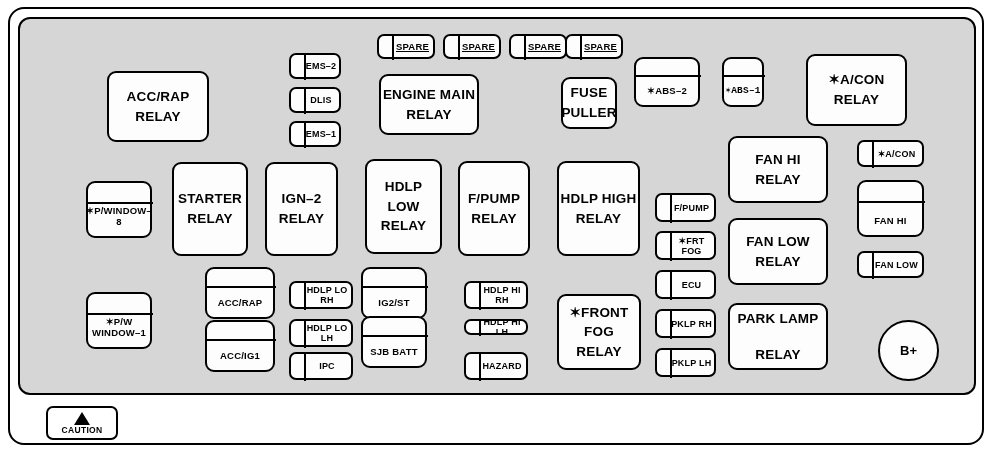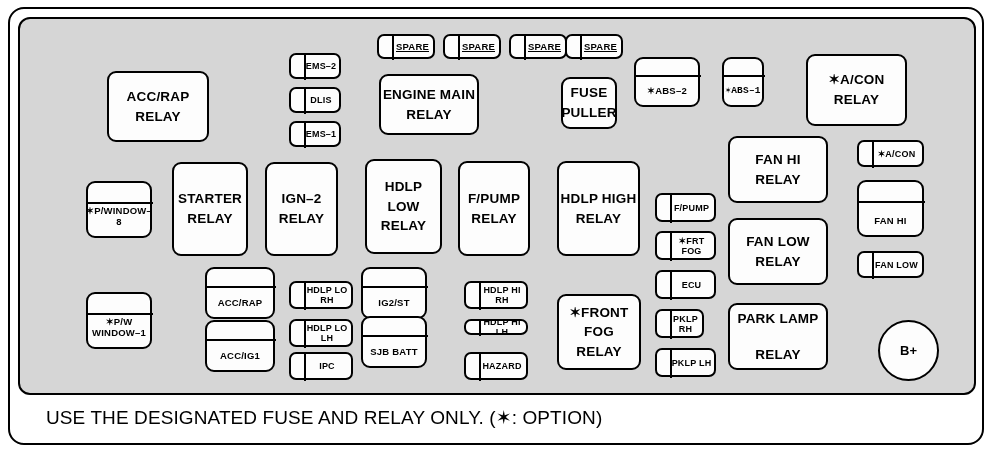--- a/index.html
+++ b/index.html
@@ -246,21 +246,21 @@
       </div>
       <div class="fuse-sm" style="left: 655px; top: 193px; width: 61px; height: 29px;">
         <span>F/PUMP</span>
       </div>
       <div class="fuse-sm" style="left: 655px; top: 231px; width: 61px; height: 29px;">
         <span>✶FRT FOG</span>
       </div>
       <div class="fuse-sm" style="left: 655px; top: 270px; width: 61px; height: 29px;">
         <span>ECU</span>
       </div>
-      <div class="fuse-sm" style="left: 655px; top: 309px; width: 49px; height: 29px;">
+      <div class="fuse-sm" style="left: 655px; top: 309px; width: 61px; height: 29px;">
         <span>PKLP RH</span>
       </div>
       <div class="fuse-sm" style="left: 655px; top: 348px; width: 61px; height: 29px;">
         <span>PKLP LH</span>
       </div>
       <div class="fuse-sm" style="left: 289px; top: 281px; width: 64px; height: 28px;">
         <span>HDLP LO RH</span>
       </div>
       <div class="fuse-sm" style="left: 289px; top: 319px; width: 64px; height: 28px;">
         <span>HDLP LO LH</span>
@@ -277,16 +277,19 @@
       <div class="fuse-sm" style="left: 464px; top: 352px; width: 64px; height: 28px;">
         <span>HAZARD</span>
       </div>
     </div>
 
   <div class="bplus" style="left:878px;top:320px;width:57px;height:57px;">
     <span>B+</span>
   </div>
 
   <div class="caution-bar">
-    <div class="caution-text">USE THE DESIGNATED FUSE AND RELAY ONLY. (✶: OPTION)</div>
+    <div class="caution-badge">
+      <span class="tri"></span>
+      <span class="ctext">CAUTION</span>
+    </div>
   </div>
 
 </div>
 
 </body></html>

